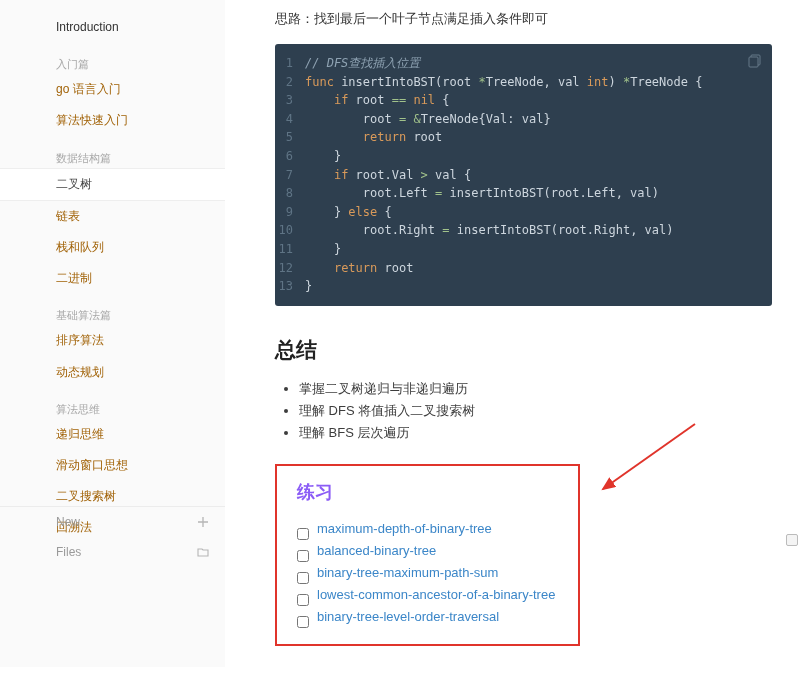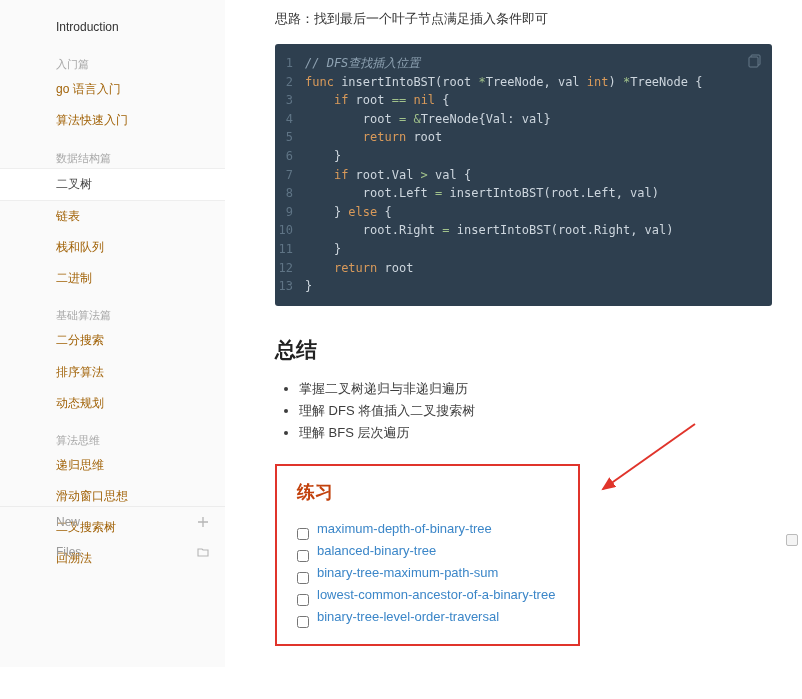--- a/index.html
+++ b/index.html
@@ -141,21 +141,21 @@
   .practice-box {
     border: 2px solid #e0342b;
     padding: 14px 20px 16px 20px;
     margin-top: 10px;
     width: 305px;
     position: relative;
   }
   .practice-title {
     font-size: 18px;
     font-weight: 600;
-    color: #c2410c;
+    color: #8b5cf6;
     margin: 0 0 14px 0;
   }
   .ex-row {
     display: flex;
     align-items: flex-end;
     gap: 8px;
     line-height: 1.7;
   }
   .ex-row input[type=checkbox] {
     width: 12px; height: 12px;
@@ -192,21 +192,20 @@
   <div id="side-groups">
       <div class="side-group">入门篇</div>
       <div class="side-item">go 语言入门</div>
       <div class="side-item">算法快速入门</div>
       <div class="side-group">数据结构篇</div>
       <div class="side-item active">二叉树</div>
       <div class="side-item">链表</div>
       <div class="side-item">栈和队列</div>
       <div class="side-item">二进制</div>
       <div class="side-group">基础算法篇</div>
-      <div class="side-item">二分搜索</div>
       <div class="side-item">排序算法</div>
       <div class="side-item">动态规划</div>
       <div class="side-group">算法思维</div>
       <div class="side-item">递归思维</div>
       <div class="side-item">滑动窗口思想</div>
       <div class="side-item">二叉搜索树</div>
       <div class="side-item">回溯法</div>
     </div>
   <div class="side-tools">
     <div class="tool-row">

